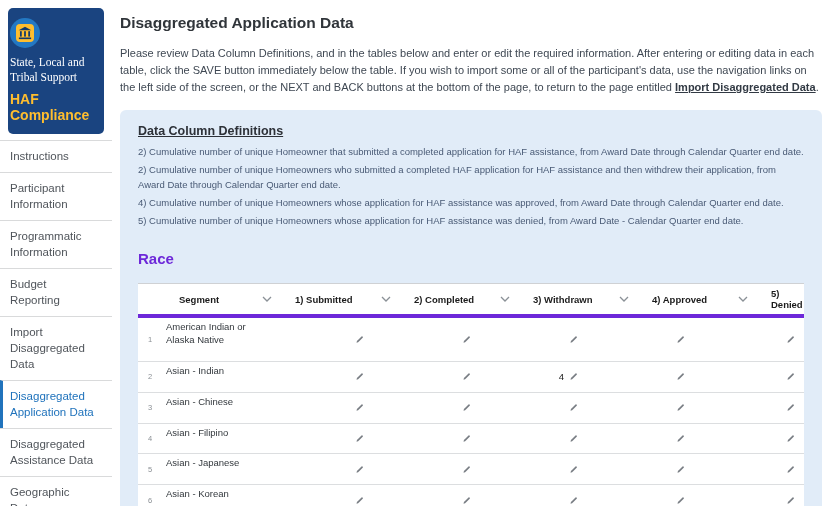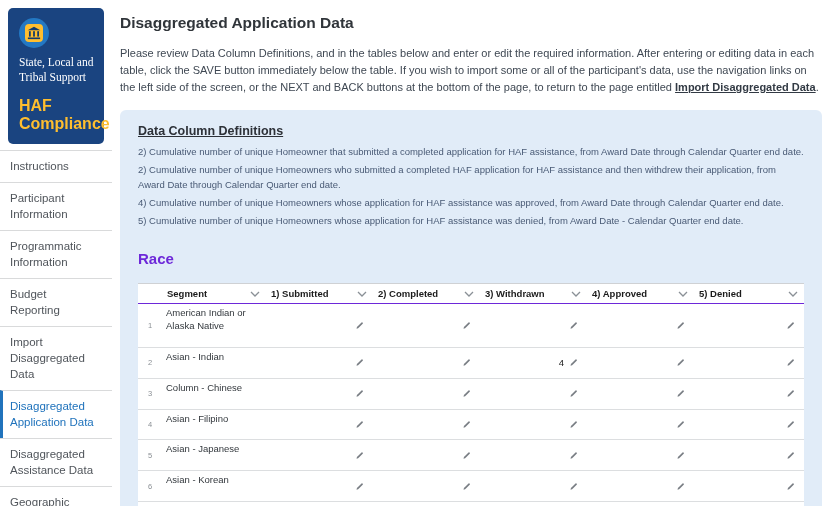--- a/index.html
+++ b/index.html
@@ -3,26 +3,26 @@
 <meta charset="utf-8">
 <style>
   * { margin:0; padding:0; box-sizing:border-box; }
   html,body { width:838px; height:506px; overflow:hidden; background:#fff;
               font-family:"Liberation Sans", sans-serif; }
   body { display:flex; }
 
   
   .sidebar { width:112px; flex-shrink:0; }
   .logo-card { margin:8px 8px 6px 8px; width:96px; background:#1a4480;
-               border-radius:5px; padding:10px 9px 11px 11px; }
+               border-radius:5px; padding:10px 9px 11px 2px; }
   .logo-circle { width:30px; height:30px; border-radius:50%; background:#2378c3;
                  display:flex; align-items:center; justify-content:center; margin-bottom:7px; }
   .logo-org { font-family:"Liberation Serif", serif; color:#ffffff;
               font-size:11.5px; line-height:1.3; }
-  .logo-app { color:#ffbe2e; font-weight:bold; font-size:16px; margin-top:12px; }
+  .logo-app { color:#ffbe2e; font-weight:bold; font-size:14px; margin-top:6px; }
   .nav { margin-top:4px; }
   .nav-item { border-top:1px solid #d9dadb; padding:8px 18px 8px 10px;
               font-size:11.5px; line-height:1.35; color:#50555b; cursor:pointer; }
   .nav-item.active { color:#2073bc; border-left:3px solid #2073bc; padding-left:7px; }
 
   
   .main { flex:1; padding:0 16px 0 8px; min-width:0; }
   .page-title { margin-top:14px; font-size:15.5px; font-weight:bold; color:#30353a; }
   .intro { margin-top:13px; font-size:11px; line-height:1.55; color:#3f4853; }
   .intro .link { font-weight:bold; text-decoration:underline; color:#323a44; cursor:pointer; }
@@ -31,21 +31,21 @@
           padding:14px 18px 30px 18px; height:600px; }
   .defs-title { font-size:12.5px; font-weight:bold; color:#2d3138;text-decoration:underline; }
   .defs-list { margin-top:7px; }
   .def-item { font-size:9.5px; line-height:1.5; color:#49587а; color:#495a75; margin-bottom:4px; }
 
   .race-title { margin-top:22px; font-size:15px; font-weight:bold; color:#6d28d9; }
 
   .table { margin-top:16px; width:100%; background:#fff; }
   .grid { display:grid; grid-template-columns:24px 104px 107px 107px 107px 107px minmax(0,1fr);
           align-items:center; }
-  .t-head { border-top:1px solid #cfd1d4; border-bottom:1px solid #6d28d9; }
+  .t-head { border-top:1px solid #cfd1d4; border-bottom:4px solid #6d28d9;gap:12px; }
   .th { display:flex; align-items:center; justify-content:space-between;
         font-size:9.5px; font-weight:bold; color:#1b1b1b;
         padding:4px 6px 4px 5px; min-height:18px; }
   .trow { border-bottom:1px solid #dcdee0; min-height:20px; }
   .cell.num { font-size:7.5px; color:#8a8f94; text-align:center; }
   .cell.seg { font-size:9.5px; color:#33383d; padding:3px 10px 14px 4px; line-height:1.35; }
   .cell.val { display:flex; align-items:center; justify-content:flex-end;
               gap:5px; padding-right:9px; cursor:pointer; }
   .vtext { font-size:9.5px; color:#1b1b1b; }
   .icon { display:inline-flex; }
@@ -193,21 +193,21 @@
               </svg>
             </div>
             <div class="cell val">
               <svg class="icon" width="9" height="9" viewBox="0 0 12 12">
                 <path d="M2 10.2 l0.6 -2.2 6.1 -6.1 a0.9 0.9 0 0 1 1.27 0 l0.33 0.33 a0.9 0.9 0 0 1 0 1.27 l-6.1 6.1 z" fill="#797e84"></path>
               </svg>
             </div>
           </div>
           <div class="grid trow">
             <div class="cell num">3</div>
-            <div class="cell seg">Column - Chinese</div>
+            <div class="cell seg">Asian - Chinese</div>
             <div class="cell val">
               <svg class="icon" width="9" height="9" viewBox="0 0 12 12">
                 <path d="M2 10.2 l0.6 -2.2 6.1 -6.1 a0.9 0.9 0 0 1 1.27 0 l0.33 0.33 a0.9 0.9 0 0 1 0 1.27 l-6.1 6.1 z" fill="#797e84"></path>
               </svg>
             </div>
             <div class="cell val">
               <svg class="icon" width="9" height="9" viewBox="0 0 12 12">
                 <path d="M2 10.2 l0.6 -2.2 6.1 -6.1 a0.9 0.9 0 0 1 1.27 0 l0.33 0.33 a0.9 0.9 0 0 1 0 1.27 l-6.1 6.1 z" fill="#797e84"></path>
               </svg>
             </div>

